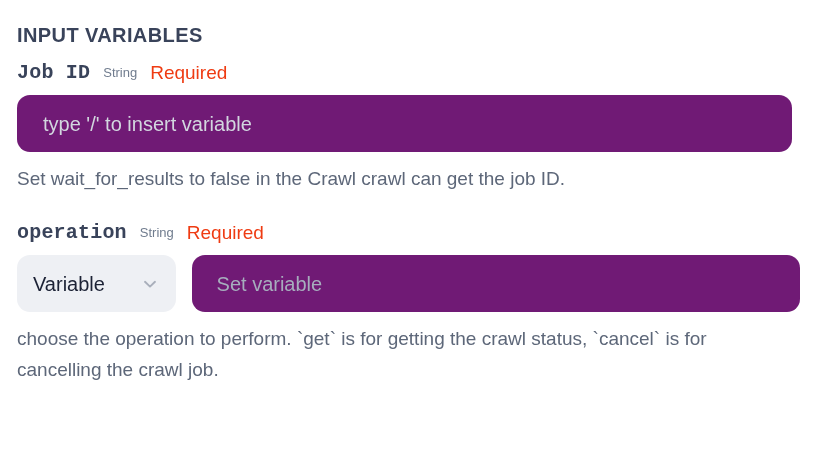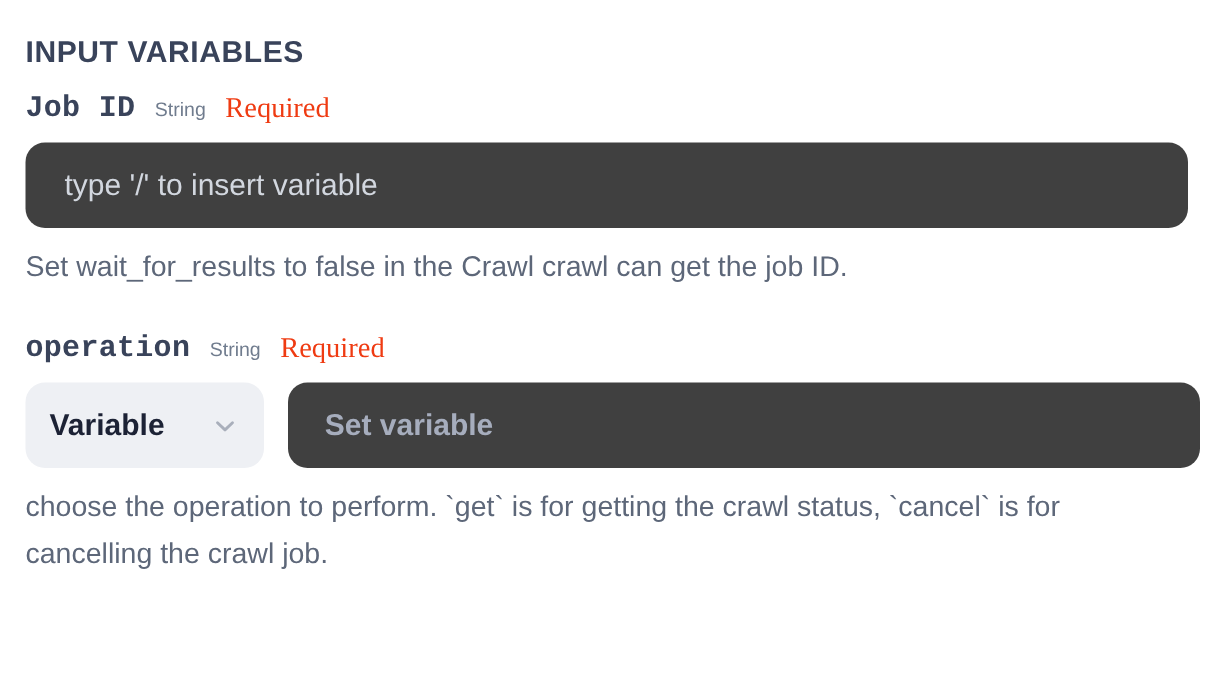--- a/index.html
+++ b/index.html
@@ -47,29 +47,29 @@
     font-weight: bold;
     color: #39435a;
     letter-spacing: 0.2px;
   }
   .var-type {
     font-family: Liberation Sans, sans-serif;
     font-size: 13px;
     color: #707c8e;
   }
   .var-required {
-    font-family: Liberation Serif, serif;
+    font-family: Liberation Sans, sans-serif;
     font-size: 19px;
     color: #ef3b12;
   }
 
   
   .field {
     box-sizing: border-box;
-    background: #404040;
+    background: #701a75;
     border-radius: 13px;
     height: 57px;
     display: flex;
     align-items: center;
   }
   .field-wide {
     width: 775px;
     padding: 0 26px;
   }
   .field-placeholder-light {
@@ -81,21 +81,20 @@
     font-size: 20px;
     color: #a6adbd;
     line-height: 1;
   }
 
   
   .field-row {
     display: flex;
     align-items: center;
     gap: 16px;
-    font-weight: bold;
   }
   .select-box {
     box-sizing: border-box;
     background: #eef0f4;
     border-radius: 13px;
     height: 57px;
     width: 167px;
     display: flex;
     align-items: center;
     justify-content: space-between;

